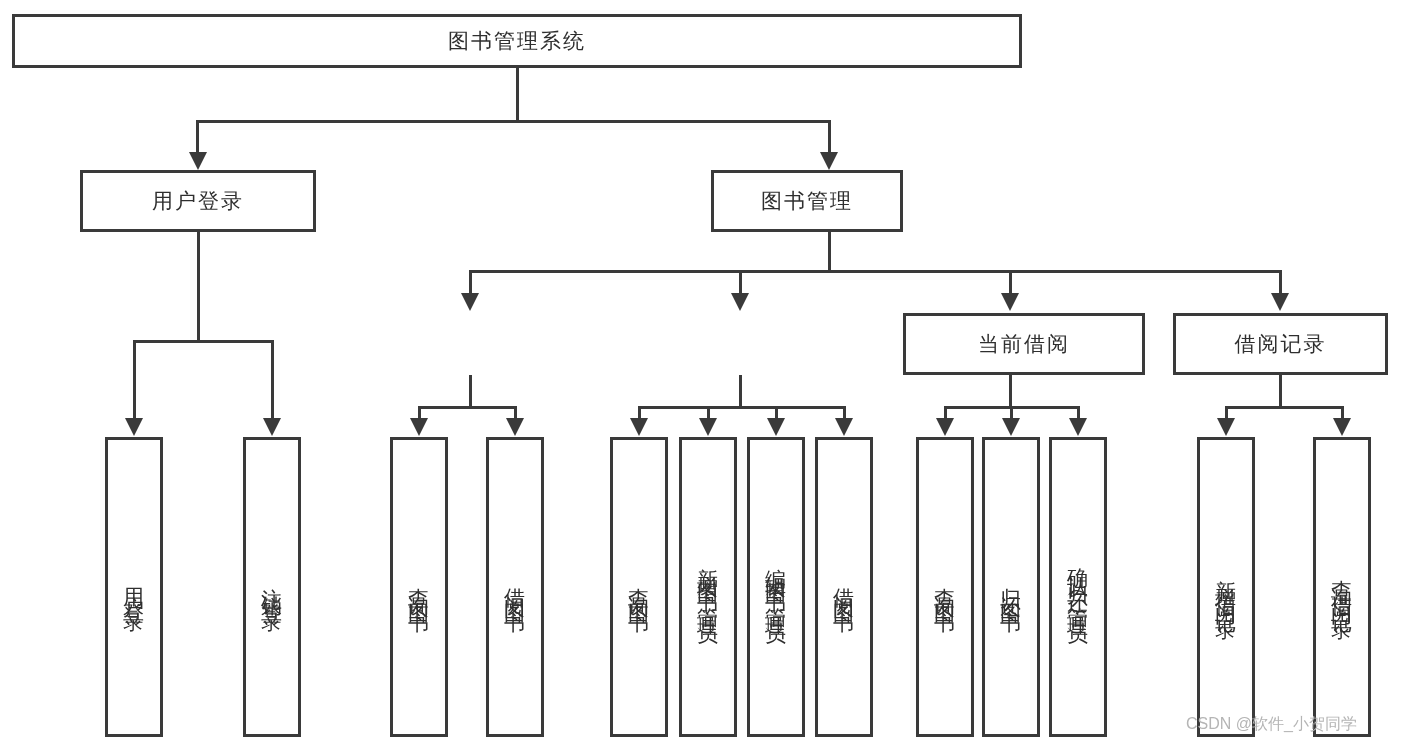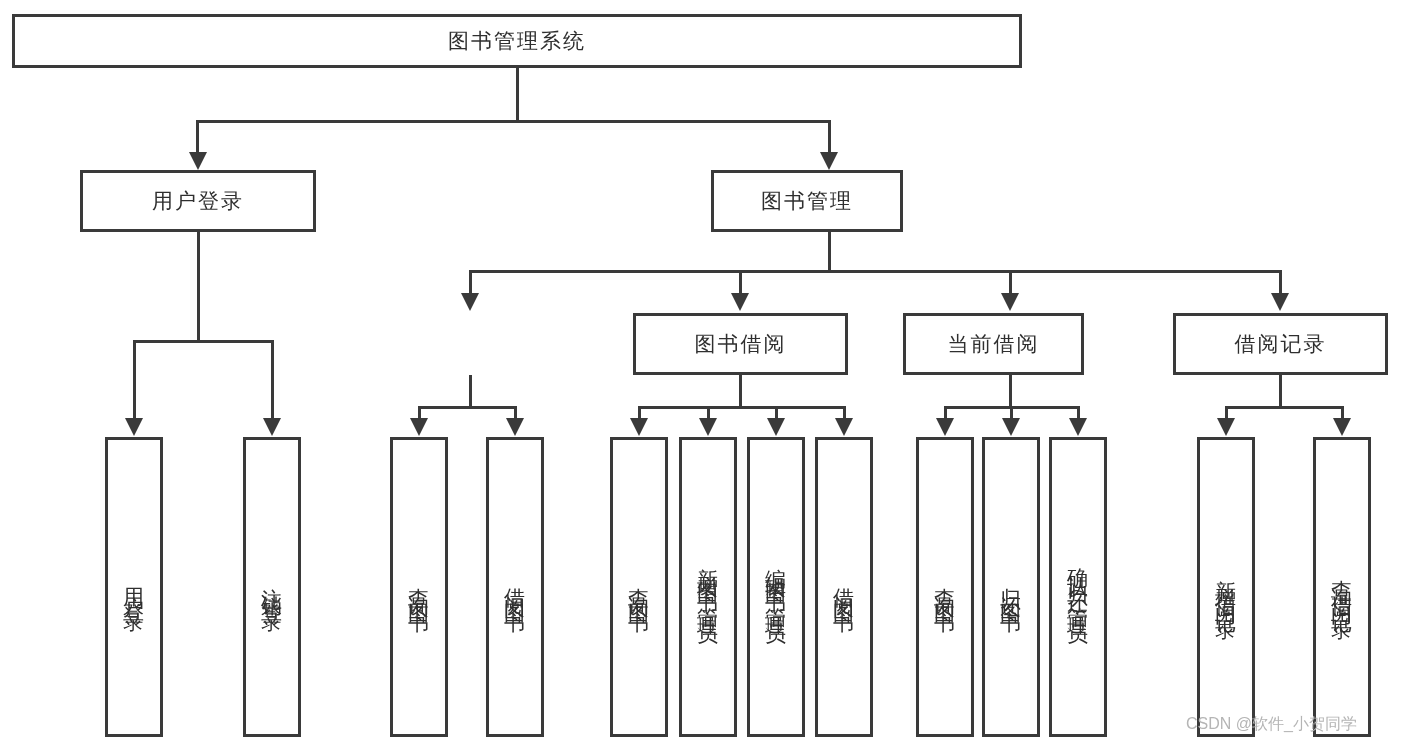--- a/index.html
+++ b/index.html
@@ -72,24 +72,21 @@
   <div class="l h" style="left:469px;top:270px;width:813px"></div>
   <div class="l v" style="left:469px;top:270px;height:25px"></div>
   <div class="l v" style="left:739px;top:270px;height:25px"></div>
   <div class="l v" style="left:1009px;top:270px;height:25px"></div>
   <div class="l v" style="left:1279px;top:270px;height:25px"></div>
   <i class="arr" style="left:461px;top:293px"></i>
   <i class="arr" style="left:731px;top:293px"></i>
   <i class="arr" style="left:1001px;top:293px"></i>
   <i class="arr" style="left:1271px;top:293px"></i>
 
-  <div class="hbox" style="left:633px;top:313px;width:215px;height:62px">
-    <span>图书借阅</span>
-  </div>
-  <div class="hbox" style="left:903px;top:313px;width:181px;height:62px">
+  <div class="hbox" style="left:903px;top:313px;width:242px;height:62px">
     <span>当前借阅</span>
   </div>
   <div class="hbox" style="left:1173px;top:313px;width:215px;height:62px">
     <span>借阅记录</span>
   </div>
 
   <div class="l v" style="left:469px;top:375px;height:33px"></div>
   <div class="l h" style="left:418px;top:406px;width:99px"></div>
   <div class="l v" style="left:418px;top:406px;height:14px"></div>
   <div class="l v" style="left:514px;top:406px;height:14px"></div>

